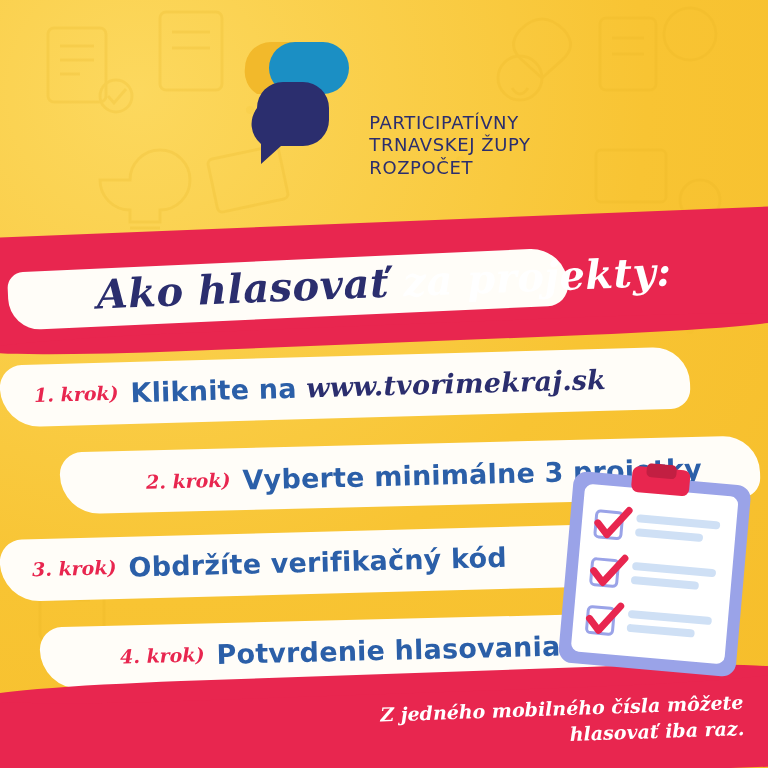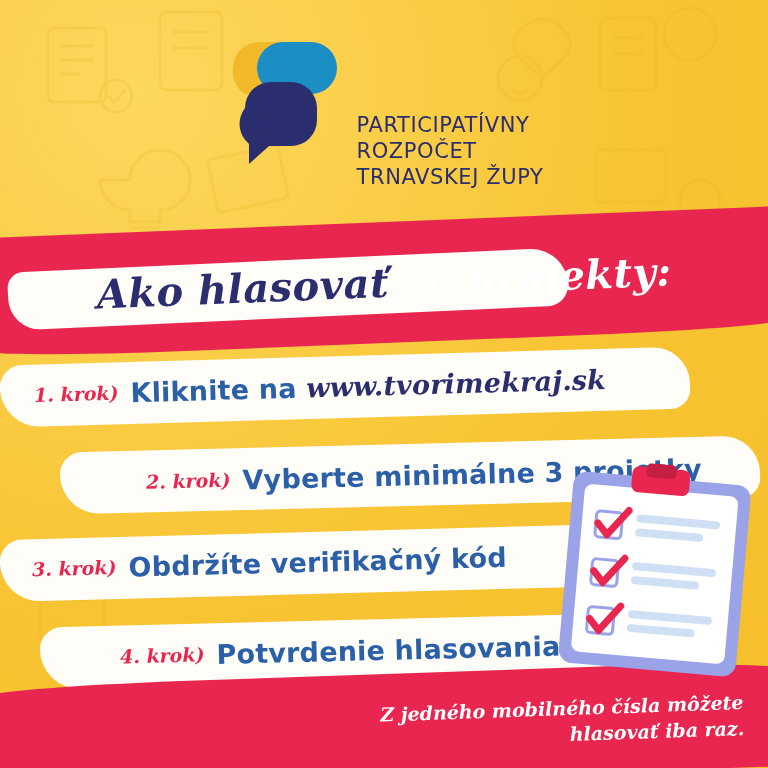--- a/index.html
+++ b/index.html
@@ -38,21 +38,21 @@
     width: 100%;
     display: flex;
     justify-content: center;
     align-items: flex-start;
     gap: 14px;
   }
   .logo-mark { width: 118px; height: 140px; flex: none; }
   .logo-text {
     margin-top: 78px;
     color: #2b2e6e;
-    font-size: 21px;
+    font-size: 18px;
     line-height: 1.24;
     letter-spacing: 0.6px;
     font-weight: 400;
     text-transform: uppercase;
     font-family: "DejaVu Sans", sans-serif;
   }
   .logo-text div { white-space: nowrap; }
 
   
   .title-band {
@@ -258,22 +258,22 @@
   <div class="header">
     <div class="logo-mark">
       <svg viewBox="0 0 118 140" xmlns="http://www.w3.org/2000/svg">
         <path d="M8 34 a26 26 0 0 1 26 -26 h18 a26 26 0 0 1 0 52 h-10 l-18 20 v-20 h-4 a26 26 0 0 1 -12 -26 z" fill="#f2b92b"></path>
         <path d="M66 8 h20 a26 26 0 0 1 0 52 h-6 v22 l-20 -22 h-2 a26 26 0 0 1 0 -52 z" fill="#1b8fc4"></path>
         <path d="M20 74 a26 26 0 0 1 26 -26 h20 a26 26 0 0 1 26 26 v12 a26 26 0 0 1 -26 26 h-22 l-20 18 v-20 a26 26 0 0 1 -4 -36 z" fill="#2b2e6e"></path>
       </svg>
     </div>
     <div class="logo-text">
       <div>PARTICIPATÍVNY</div>
+      <div>TRNAVSKEJ ŽUPY</div>
       <div>ROZPOČET</div>
-      <div>TRNAVSKEJ ŽUPY</div>
     </div>
   </div>
 
   <div class="title-band"></div>
   <div class="title-white-strip"></div>
   <div class="title-wrap">
     <div class="title-text">
       <span class="title-part1">Ako hlasovať</span>
       <span class="title-part2">za projekty:</span>
     </div>

